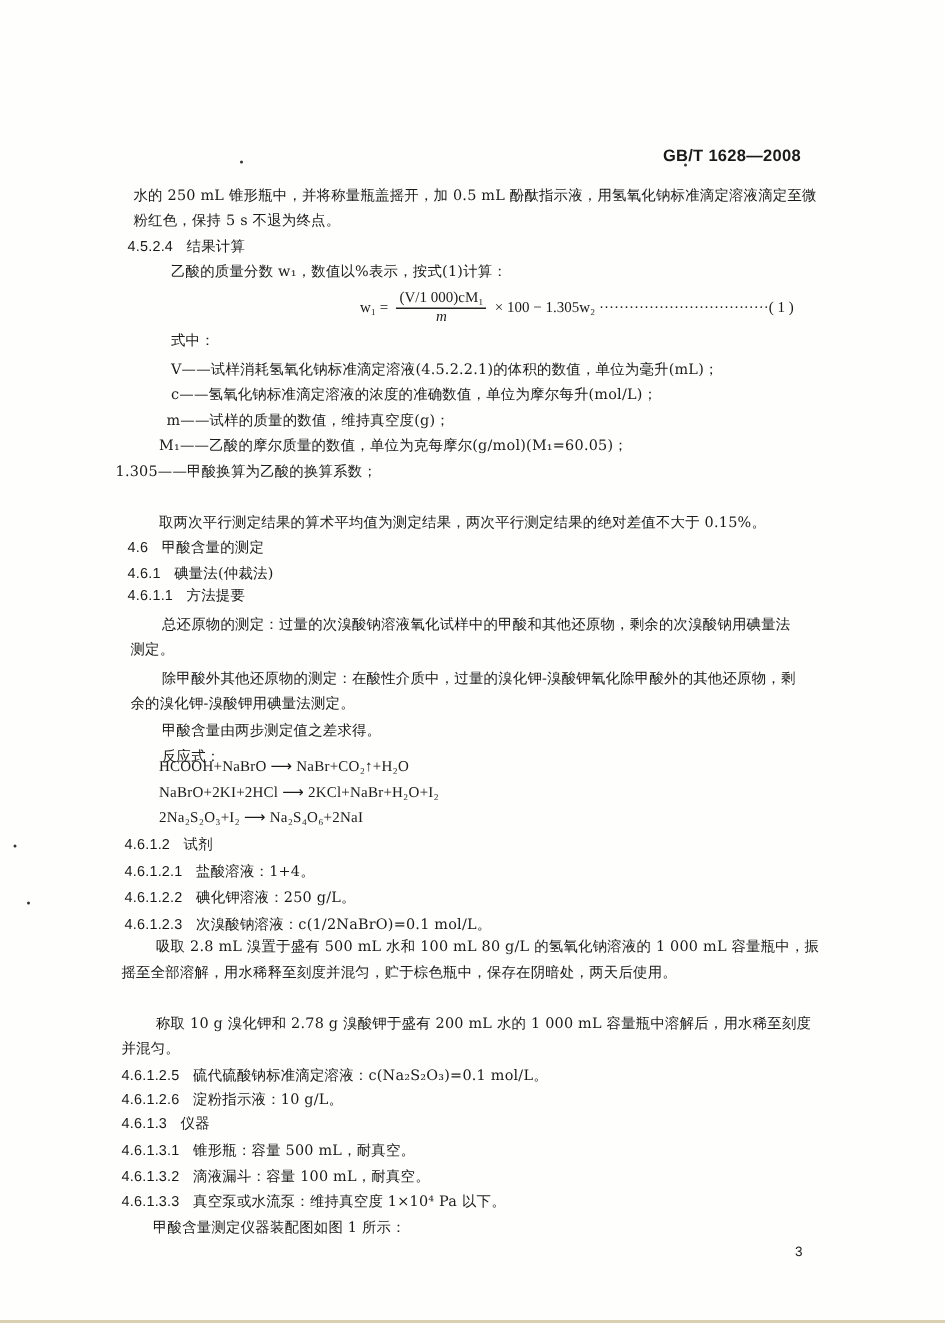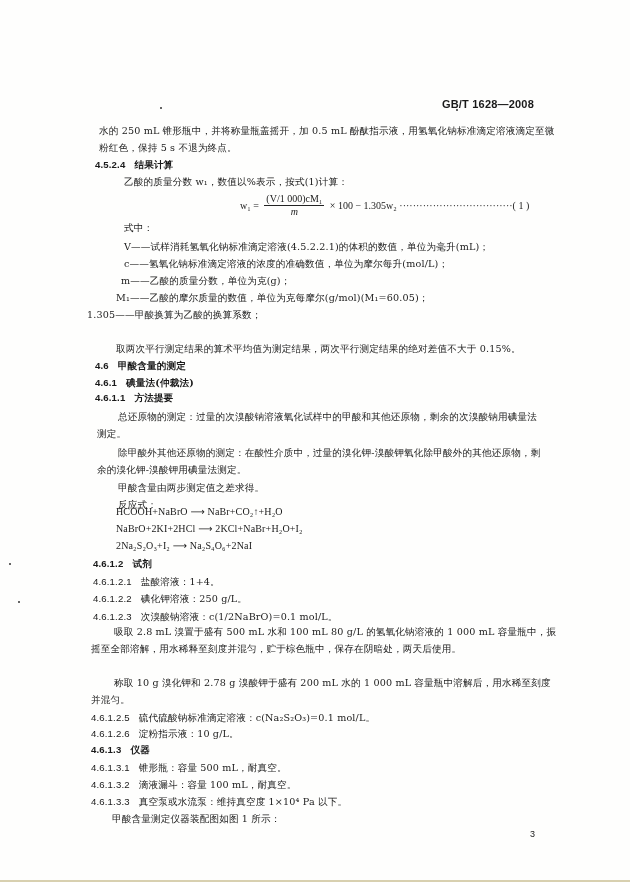--- a/index.html
+++ b/index.html
@@ -8,23 +8,23 @@
     font-family: "DejaVu Serif", "Liberation Serif", serif; color: #1a1a1a;
   }
   .page { position: absolute; left: 0; top: 0; width: 630px; height: 882px; }
   .bottom-edge { position: absolute; left: 0; bottom: 0; width: 630px; height: 2px; background: #d8d0b0; }
   .std-num {
     position: absolute; top: 98px; right: 96px;
     font-family: "Liberation Sans", sans-serif; font-weight: bold; font-size: 11px; letter-spacing: 0.2px;
   }
   .speck { position: absolute; width: 2px; height: 2px; background: #333; border-radius: 1px; }
   .line {
-    position: absolute; font-size: 9.6px; line-height: 13px; white-space: nowrap; letter-spacing: 0.15px; margin-left: 10px;
+    position: absolute; font-size: 9.6px; line-height: 13px; white-space: nowrap; letter-spacing: 0.15px;
   }
-  .h { font-weight: bold; }
+  .h { font-weight: normal; }
   .num { font-family: "Liberation Sans", sans-serif; font-weight: normal; margin-right: 9px; text-align: center; }
   .hnum { font-family: "Liberation Sans", sans-serif; margin-right: 9px; }
   .formula { position: absolute; top: 193px; left: 240px; font-size: 10px; font-family: "Liberation Serif", serif; white-space: nowrap; }
   .formula .frac { display: inline-block; vertical-align: middle; text-align: center; margin: 0 3px; }
   .formula .frac .n { display: block; border-bottom: 1px solid #222; padding: 0 2px; line-height: 12px; }
   .formula .frac .d { display: block; line-height: 12px; font-style: italic; }
   .formula .lhs, .formula .rhs { vertical-align: middle; }
   .formula .dots { letter-spacing: 0; }
   .chem { font-family: "Liberation Serif", serif; font-size: 10px; }
   .page-num { position: absolute; top: 829px; left: 530px; font-family: "Liberation Sans", sans-serif; font-size: 9px; }
@@ -56,21 +56,21 @@
       <span class="n">(V/1 000)cM₁</span>
       <span class="d">m</span>
     </span>
     <span class="rhs">× 100 − 1.305w₂</span>
     <span class="dots rhs">··································</span><span class="rhs">( 1 )</span>
   </div>
 
   <div class="line" style="top:221px;left:114px">式中：</div>
   <div class="line" style="top:240px;left:114px">V——试样消耗氢氧化钠标准滴定溶液(4.5.2.2.1)的体积的数值，单位为毫升(mL)；</div>
   <div class="line" style="top:257px;left:114px">c——氢氧化钠标准滴定溶液的浓度的准确数值，单位为摩尔每升(mol/L)；</div>
-  <div class="line" style="top:274px;left:111px">m——乙酸的质量分数，单位为克(g)；</div>
+  <div class="line" style="top:274px;left:111px">m——试样的质量的数值，维持真空度(g)；</div>
   <div class="line" style="top:291px;left:106px">M₁——乙酸的摩尔质量的数值，单位为克每摩尔(g/mol)(M₁=60.05)；</div>
   <div class="line" style="top:308px;left:77px">1.305——甲酸换算为乙酸的换算系数；</div>
   <div class="line" style="top:342px;left:106px">取两次平行测定结果的算术平均值为测定结果，两次平行测定结果的绝对差值不大于 0.15%。</div>
 
   <div class="line h" style="top:359px;left:85px">
     <span class="hnum">4.6</span><span>甲酸含量的测定</span>
   </div>
   <div class="line h" style="top:376px;left:85px">
     <span class="hnum">4.6.1</span><span>碘量法(仲裁法)</span>
   </div>

